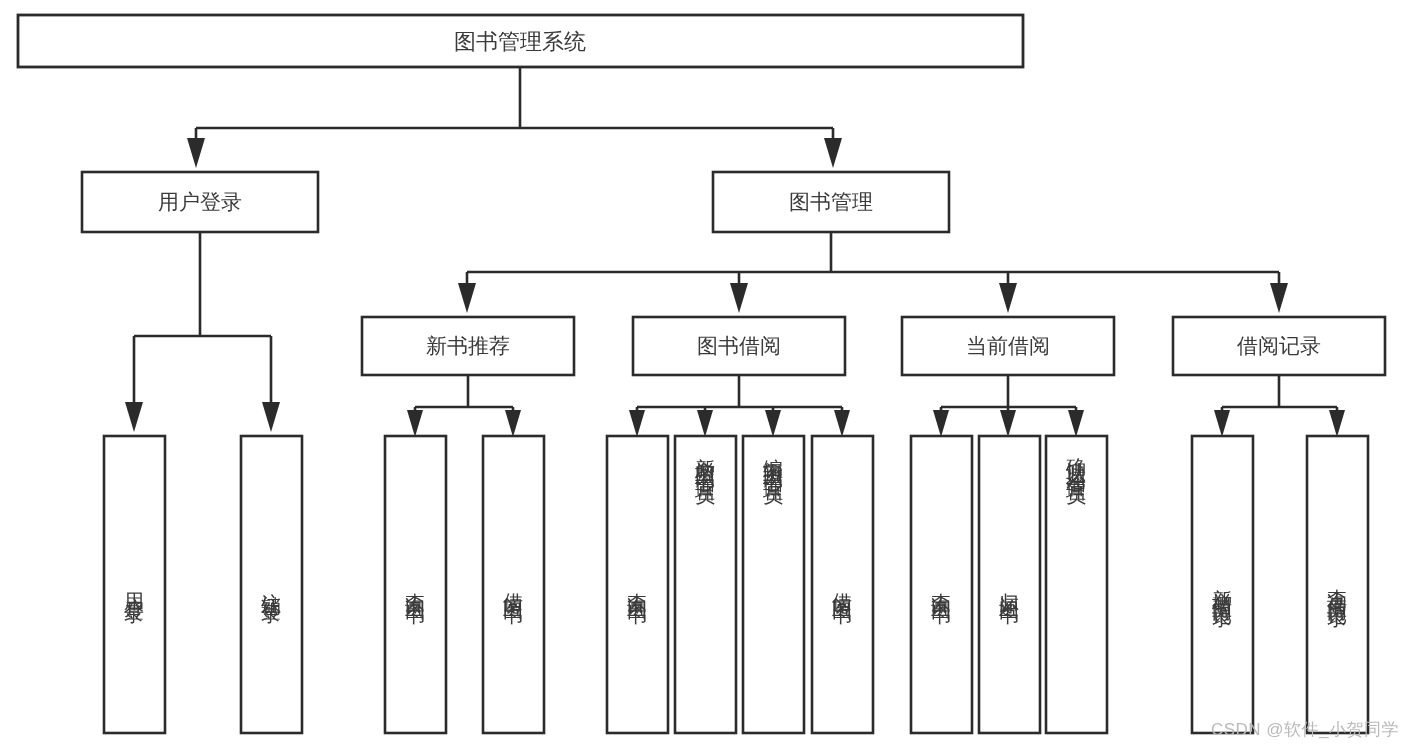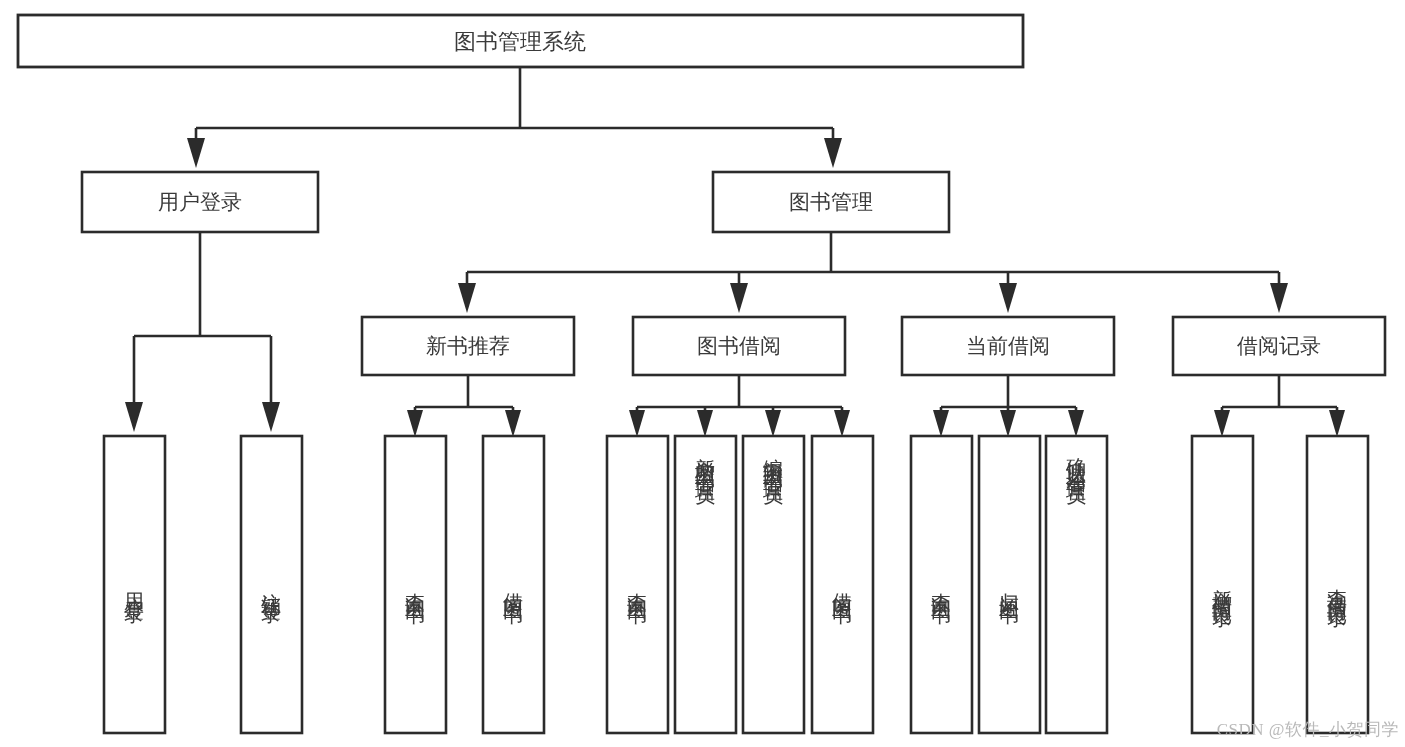--- a/index.html
+++ b/index.html
@@ -70,21 +70,21 @@
     position: absolute;
     display: flex;
     align-items: center;
     justify-content: center;
     pointer-events: none;
   }
   .watermark {
     position: absolute;
     right: 6px;
     bottom: 6px;
-    font-family: Liberation Serif, serif;
+    font-family: Liberation Sans, sans-serif;
     font-size: 17px;
     color: #b9b9b9;
     white-space: nowrap;
     letter-spacing: 0.5px;
   }
 </style>
 </head>
 <body>
 
 <div id="diagram-root">

